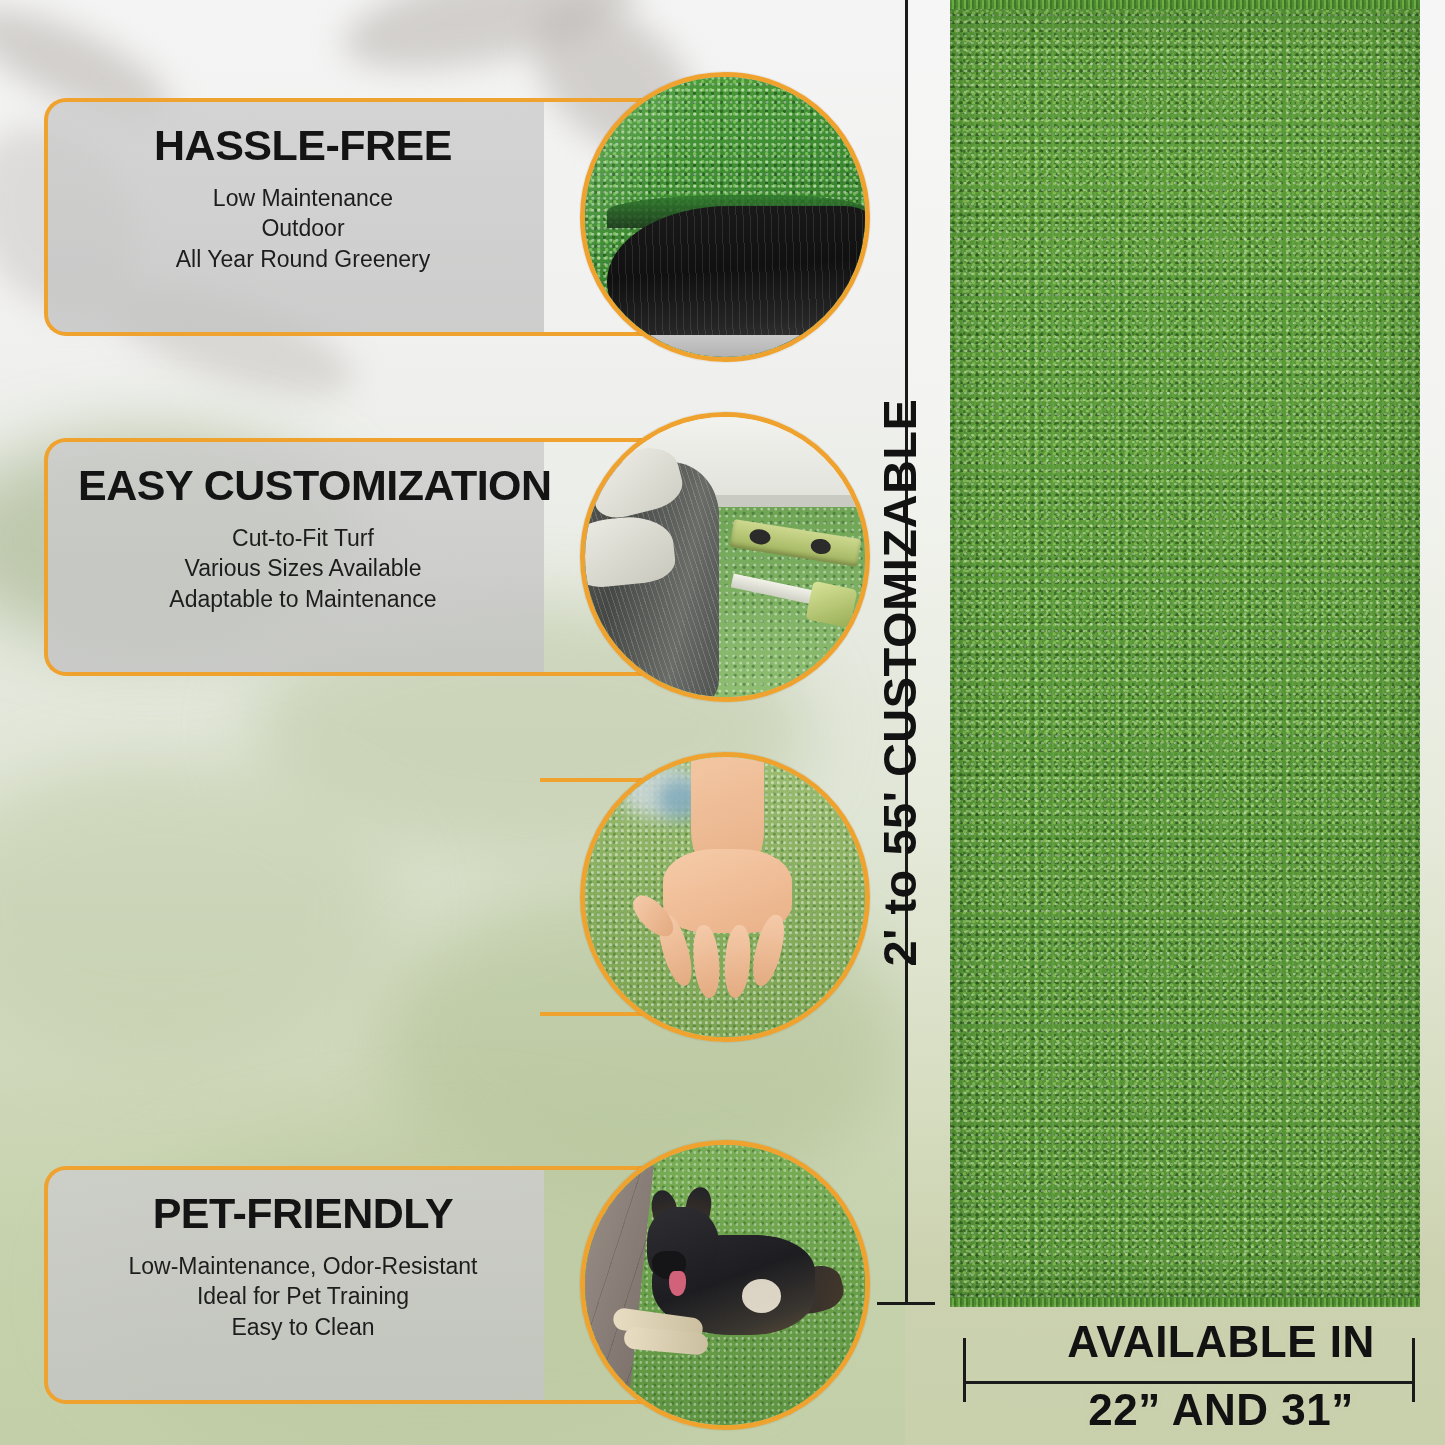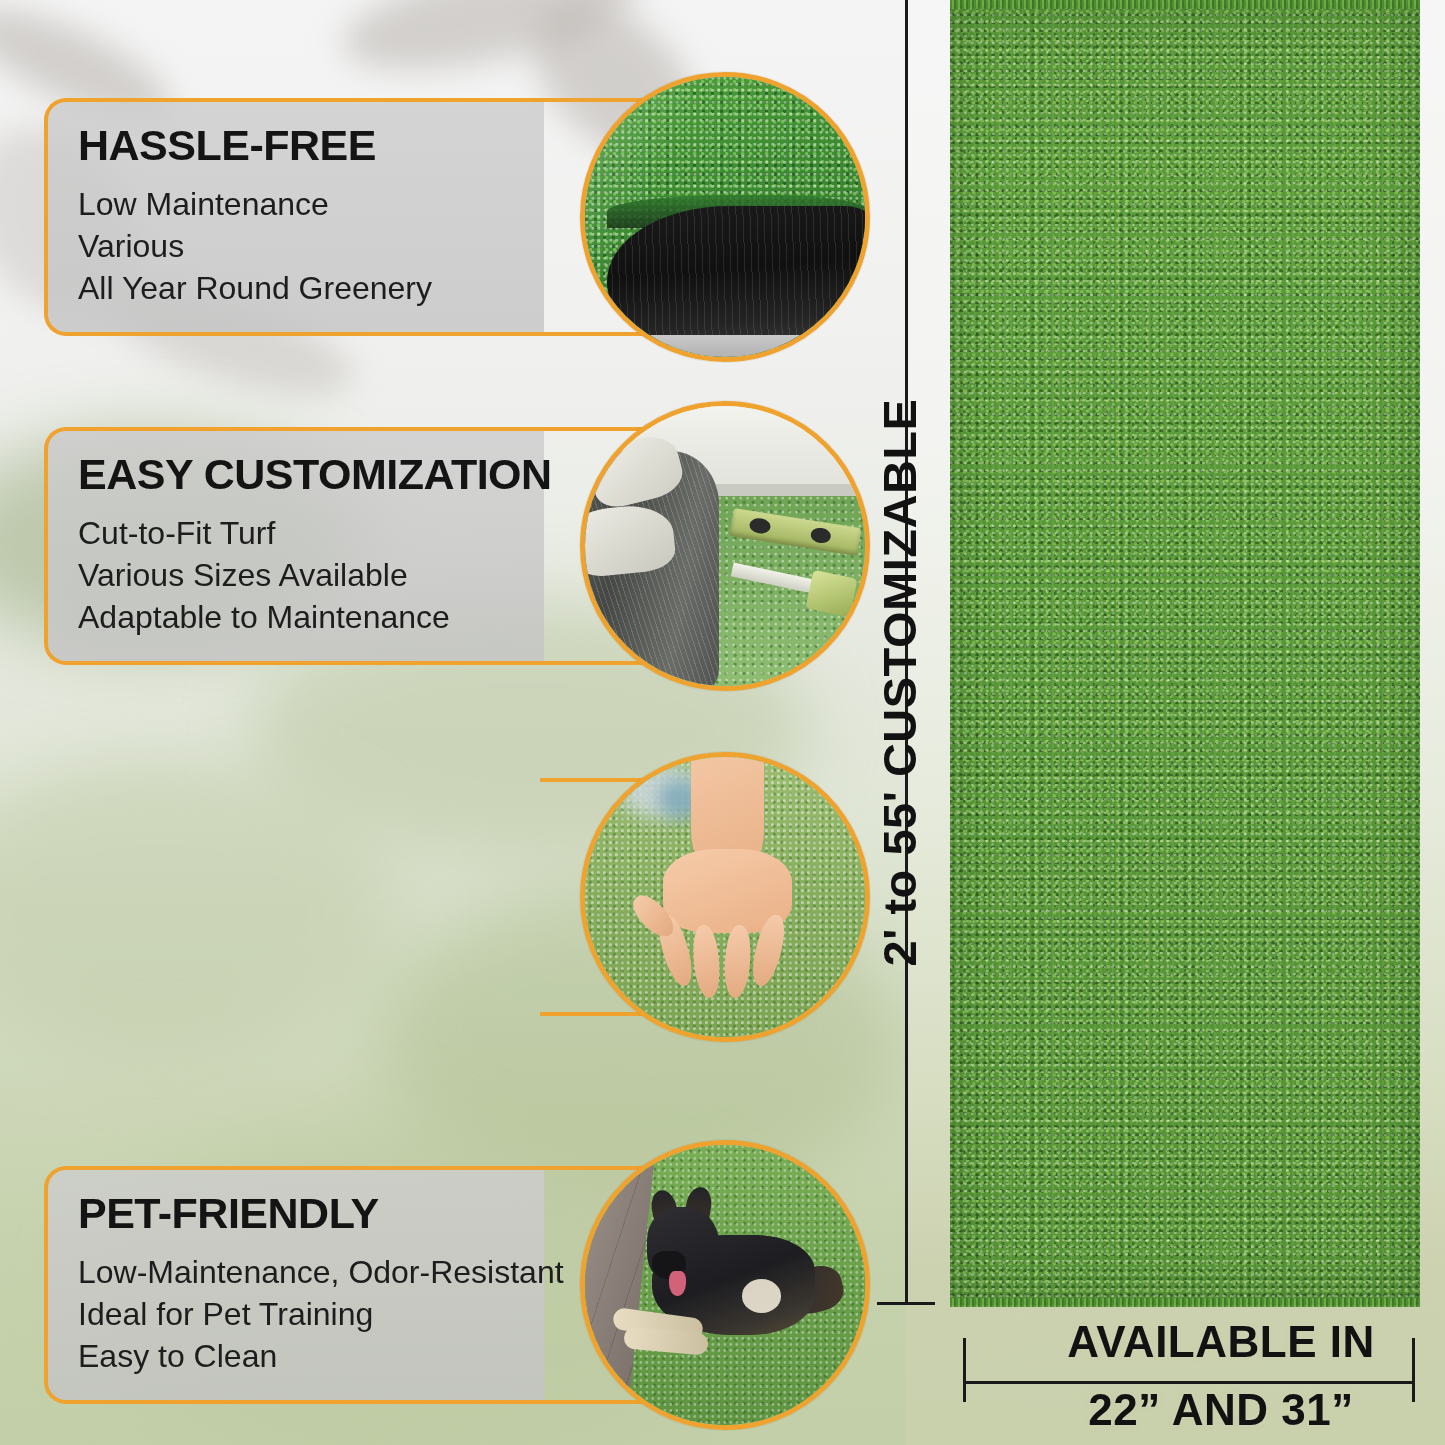--- a/index.html
+++ b/index.html
@@ -92,46 +92,47 @@
     font-size:44px; font-weight:bold; color:#121212; letter-spacing:.5px;
     font-family:"Liberation Sans", sans-serif; display:block;
     text-shadow:0 0 6px rgba(204,210,176,.95), 0 0 4px rgba(204,210,176,.95);
     position:relative; z-index:4;
   }
   .hlabel .l2 { margin-top:25px; }
 
   
   .feature { position:absolute; left:0; width:905px; height:300px; }
   .f1 { top:80px; }
-  .f2 { top:409px;text-decoration:underline; }
+  .f2 { top:420px;text-decoration:underline; }
   .f3 { top:760px; }
   .f4 { top:1148px; }
 
   .callout {
     position:absolute; left:44px; top:18px; width:500px; height:238px;
     background:linear-gradient(180deg, rgba(205,205,205,.82), rgba(196,196,196,.80));
     border:4px solid #efa22e;
     border-right:none;
     border-radius:22px 0 0 22px;
     padding:22px 16px 0 30px;
+    text-align:center;
   }
   
   .bar {
     position:absolute; left:540px; height:4px; background:#efa22e; width:115px; z-index:2;
   }
   .bar-top { top:18px; }
   .bar-bot { top:252px; }
 
   .ftitle {
     font-size:43px; font-weight:bold; color:#141414; letter-spacing:-.5px;
     font-family:"Liberation Sans", sans-serif; line-height:1;
     margin-bottom:16px; white-space:nowrap;
   }
   .fline {
-    font-size:32px; color:#1d1d1d; line-height:1.32;
+    font-size:23px; color:#1d1d1d; line-height:1.32;
     font-family:"Liberation Sans", sans-serif; white-space:nowrap;
   }
 
   
   .circle {
     position:absolute; left:580px; top:-8px; width:290px; height:290px;
     border-radius:50%; border:5px solid #efa22e; overflow:hidden; z-index:3;
     box-shadow:0 0 0 1px rgba(0,0,0,.05);
   }
   .ci { position:absolute; inset:0; }
@@ -341,21 +342,21 @@
     <span class="l1">AVAILABLE IN</span>
     <span class="l2">22” AND 31”</span>
   </div>
 
   <div class="feature f1">
     <div class="bar bar-top"></div>
     <div class="bar bar-bot"></div>
     <div class="callout">
       <div class="ftitle">HASSLE-FREE</div>
       <div class="fline">Low Maintenance</div>
-      <div class="fline">Various</div>
+      <div class="fline">Outdoor</div>
       <div class="fline">All Year Round Greenery</div>
     </div>
     <div class="circle">
       <div class="ci c1-grass"></div>
       <div class="c1-fold"></div>
       <div class="c1-lip"></div>
       <div class="c1-black"></div>
       <div class="c1-base"></div>
     </div>
   </div>

